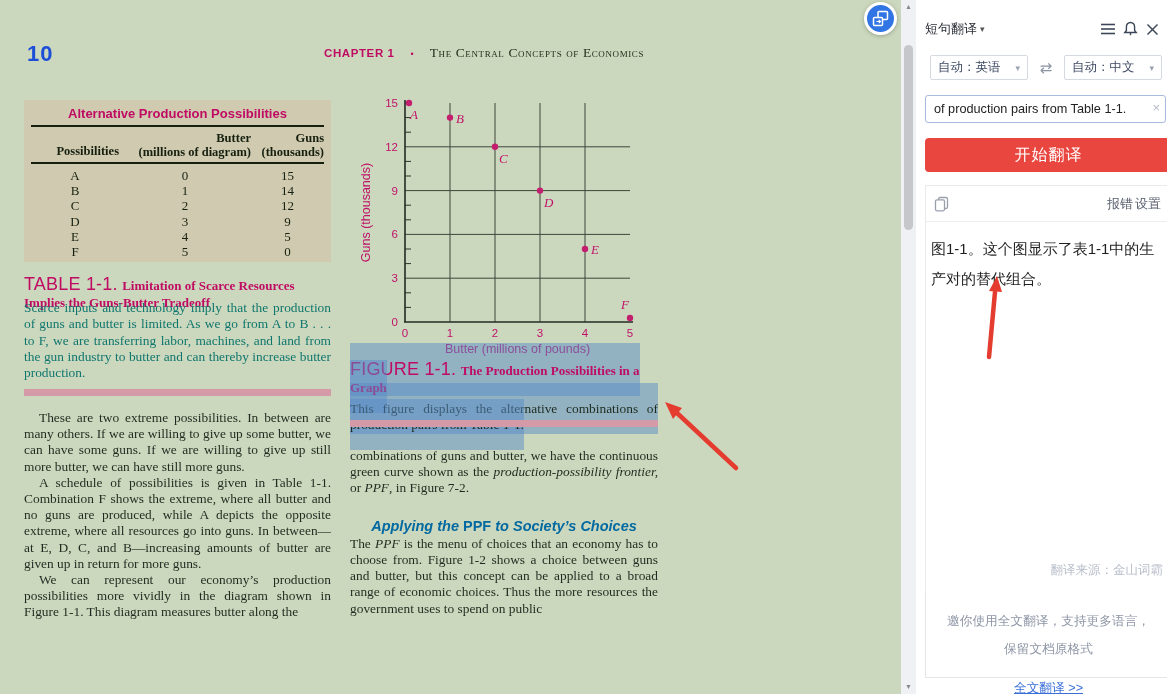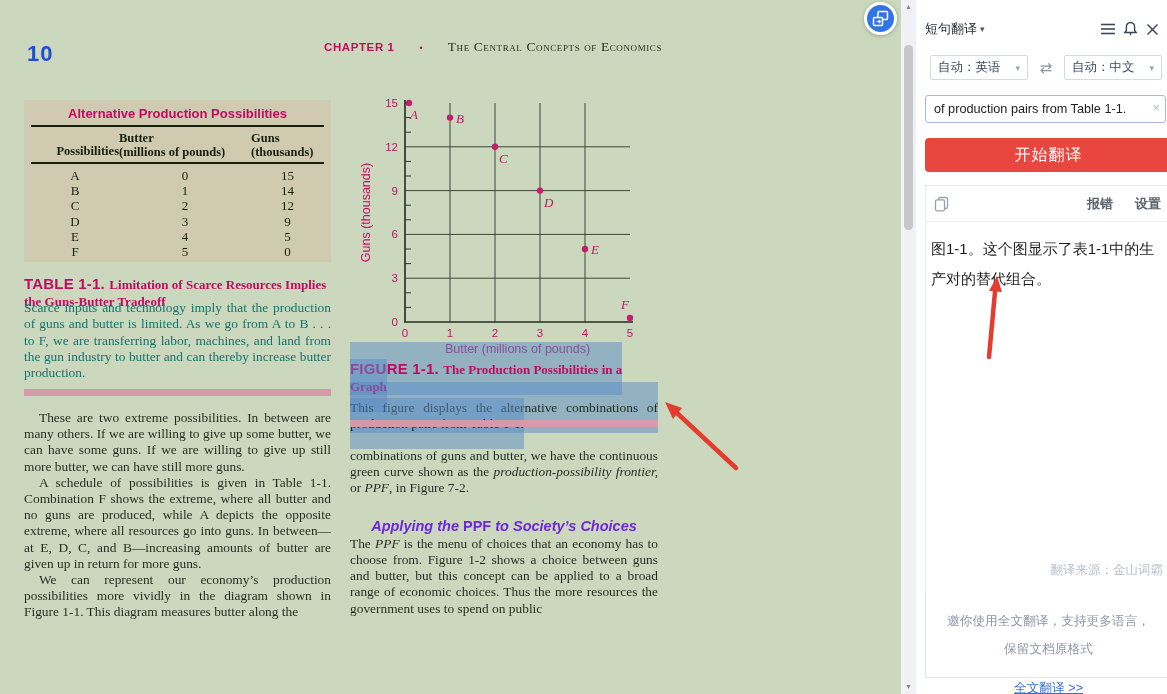--- a/index.html
+++ b/index.html
@@ -5,61 +5,61 @@
   * { margin:0; padding:0; box-sizing:border-box; }
   html,body { width:1167px; height:694px; overflow:hidden; background:#fff;
               font-family:"Liberation Sans", sans-serif; }
   .stage { position:relative; width:1167px; height:694px; }
 
   
   .doc { position:absolute; left:0; top:0; width:901px; height:694px;
          background:#ccd8bd; overflow:hidden; }
   .pagenum { position:absolute; left:27px; top:41px; font-size:22px; font-weight:bold;
              color:#1d4ed8; letter-spacing:1px; }
-  .chapterline { position:absolute; left:324px; top:39px; width:345px;
-                 display:flex; align-items:baseline; gap:25px; white-space:nowrap; }
+  .chapterline { position:absolute; left:324px; top:45px; width:345px;
+                 display:flex; align-items:baseline; gap:16px; white-space:nowrap; }
   .chapterlabel { font-size:11.5px; font-weight:bold; color:#c00b63; letter-spacing:.6px; }
   .chapterdot { font-size:9px; color:#c00b63; }
   .chaptertitle { font-family:"Liberation Serif", serif; font-variant:small-caps;
                   font-size:13.5px; color:#24301f; letter-spacing:.6px; }
 
   
   .tpanel { position:absolute; left:24px; top:100px; width:307px; height:162px;
             background:#cfcab0; padding:0 7px; }
   .tpanel-title { text-align:center; font-size:13px; font-weight:bold; color:#c00b63;
                   padding:6px 0 4px; }
   .trule { border-top:2px solid #17200f; }
   .thead { display:grid; grid-template-columns:88px 132px 73px; column-gap:0;
            font-family:"Liberation Serif", serif; font-weight:bold; font-size:12.5px;
            color:#17200f; padding:4px 0 3px; align-items:end; }
   .thead .c1 { text-align:right; }
-  .thead .c2, .thead .c3 { text-align:left; line-height:14px; }
+  .thead .c2, .thead .c3 { text-align:right; line-height:14px; }
   .tbody { font-family:"Liberation Serif", serif; font-size:13px; color:#17200f;
            padding-top:4px; }
   .trow { display:grid; grid-template-columns:88px 132px 73px; line-height:15.2px; }
   .trow span:nth-child(1) { text-align:center; }
   .trow span:nth-child(2) { text-align:center; }
   .trow span:nth-child(3) { text-align:center; }
 
   .capblock { position:absolute; left:24px; width:307px; line-height:16px; }
-  .cap-label { font-size:15px; font-weight:bold; color:#c00b63; letter-spacing:.2px; }
+  .cap-label { font-size:18px; font-weight:normal; color:#c00b63; letter-spacing:.2px; }
   .cap-title { font-family:"Liberation Serif", serif; font-weight:bold; font-size:13px;
                color:#c00b63; }
   .noteblock { position:absolute; left:24px; width:307px;
                font-family:"Liberation Serif", serif; font-size:13.4px; line-height:16.3px;
                color:#0f766e; text-align:justify; }
   .pinkbar { position:absolute; height:7px; background:#d59aa8; }
 
   .paras { position:absolute; font-family:"Liberation Serif", serif; font-size:13.4px;
            line-height:16.2px; color:#1e2b20; text-align:justify; }
   .paras p { text-indent:15px; }
   .noindent { text-indent:0 !important; }
   .magenta-def { color:#bd1a68; margin-top:9px; }
   .magenta-def b { font-weight:bold; }
-  .subhead { margin:21px 0 2px; text-align:center; color:#6d28d9;
+  .subhead { margin:21px 0 2px; text-align:center; color:#0369a1;
              font-family:"Liberation Sans", sans-serif; font-weight:bold; font-size:14.5px; }
   .subhead .it { font-style:italic; }
   .it { font-style:italic; }
 
   .hl { background:rgba(88,140,200,0.5); box-decoration-break:clone;
         -webkit-box-decoration-break:clone; padding:18px 0; }
 
   .figcap { position:absolute; left:350px; top:361px; width:308px; line-height:16px; }
   .figcap .note { display:block; margin-top:5px; font-family:"Liberation Serif", serif;
                   font-size:13.4px; line-height:15.8px; color:#1e2b20; text-align:justify; }
@@ -103,21 +103,21 @@
   .gobtn { position:absolute; left:9px; top:138px; width:247px; height:34px;
            background:#e9463f; border:none; border-radius:4px; color:#fff;
            font-size:16px; letter-spacing:1px; cursor:pointer;
            font-family:"Liberation Sans", sans-serif; }
 
   .card { position:absolute; left:9px; top:185px; width:247px; height:407px;
           border:1px solid #e9eaee; background:#fff; }
   .cardhead { display:flex; align-items:center; height:36px; padding:0 10px;
               border-bottom:1px solid #ebedf0; }
   .cardhead .spacer { flex:1; }
-  .cardlink { font-size:13px; color:#5a6270; margin-left:22px; cursor:pointer;font-weight:bold; }
+  .cardlink { font-size:13px; color:#5a6270; margin-left:2px; cursor:pointer; }
   .result { padding:12px 5px 0 5px; font-size:15px; line-height:30px; color:#1f1f1f; }
   .srcnote { position:absolute; right:8px; bottom:12px; font-size:12.5px; color:#b8bfca; }
 
   .promo { position:absolute; left:9px; top:591px; width:247px; height:87px;
            border:1px solid #e4e6ea; border-top:none; background:#fff; text-align:center; }
   .promo-text { margin:16px auto 0; width:204px; font-size:12.7px; line-height:28px;
                 color:#8d95a5; }
   .promo-link { display:inline-block; margin-top:17px; font-size:12.7px; color:#3a6fd8;
                 text-decoration:underline; cursor:pointer; }
 
@@ -143,21 +143,21 @@
       <span class="chapterlabel">CHAPTER 1</span>
       <span class="chapterdot">•</span>
       <span class="chaptertitle">The Central Concepts of Economics</span>
     </div>
 
     <div class="tpanel">
       <div class="tpanel-title">Alternative Production Possibilities</div>
       <div class="trule"></div>
       <div class="thead">
         <span class="c1">Possibilities</span>
-        <span class="c2"><span>Butter</span><br><span>(millions of pounds)</span></span>
+        <span class="c2"><span>Butter</span><br><span>(millions of diagram)</span></span>
         <span class="c3"><span>Guns</span><br><span>(thousands)</span></span>
       </div>
       <div class="trule"></div>
       <div class="tbody">
         <div class="trow">
             <span>A</span>
             <span>0</span>
             <span>15</span>
           </div>
         <div class="trow">

